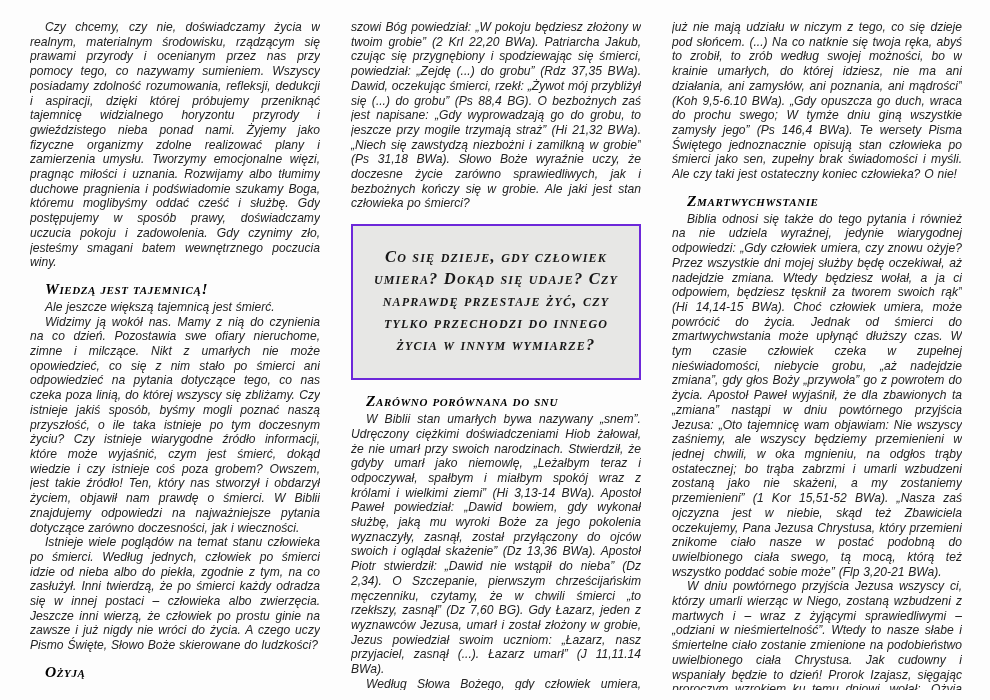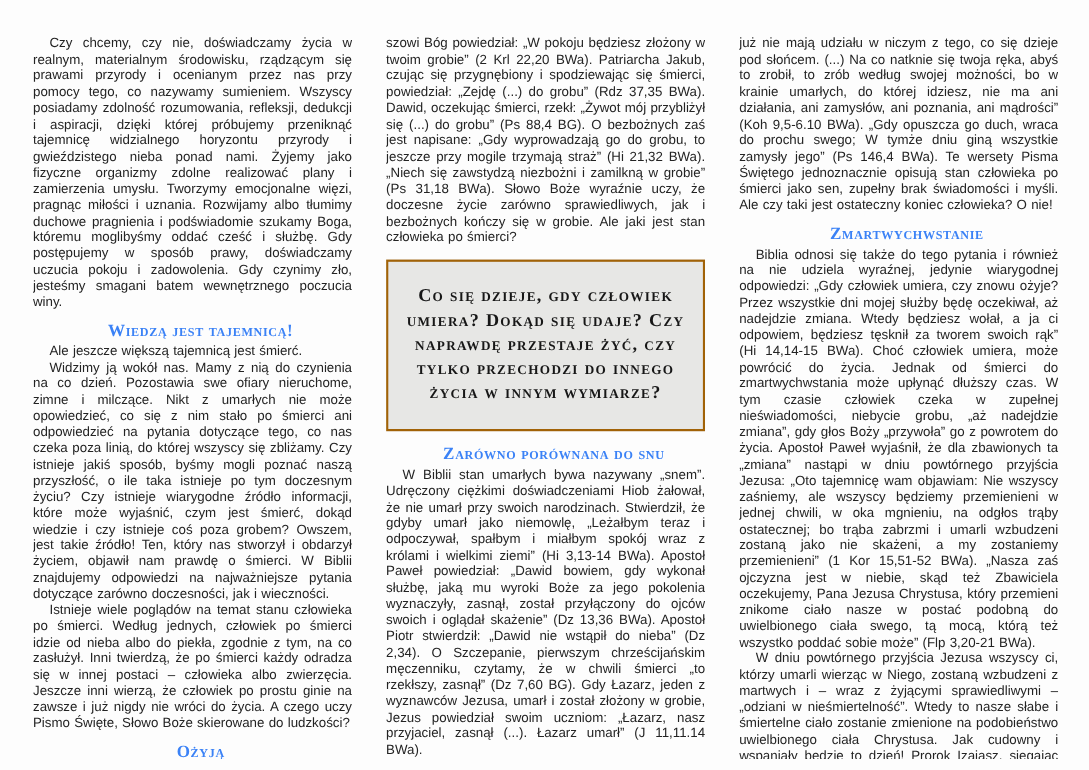--- a/index.html
+++ b/index.html
@@ -7,21 +7,22 @@
     width: 990px; height: 700px;
     background: #ffffff;
     overflow: hidden;
     font-family: "Liberation Sans", sans-serif;
   }
   .page {
     position: relative;
     width: 990px; height: 700px;
     background: #fdfdfd;
     box-sizing: border-box;
-    padding: 32px 28px 10px 30px;
+    padding: 20px 28px 10px 30px;
+    font-style: italic;
   }
   .columns {
     display: flex;
     gap: 31px;
     height: 100%;
   }
   .column {
     width: 290px;
     flex: 0 0 290px;
     overflow: hidden;
@@ -36,29 +37,28 @@
     hyphens: manual;
   }
   .para.indent { text-indent: 15px; }
   .section-heading {
     font-family: "Liberation Serif", serif;
     font-variant: small-caps;
     font-weight: 700;
     font-size: 15.5px;
     line-height: 17px;
     letter-spacing: 0.6px;
-    color: #3b82f6;
+    color: #000000;
     margin: 10px 0 3px 15px;
-    text-align: center;
   }
   .question-box {
     box-sizing: border-box;
     width: 100%;
     margin: 13px 0 12px 0;
-    border: 2px solid #a16207;
+    border: 2px solid #6d28d9;
     background: #e7e7e5;
     padding: 20px 14px 22px 14px;
     text-align: center;
     font-family: "Liberation Serif", serif;
     font-variant: small-caps;
     font-weight: 600;
     font-size: 16.5px;
     line-height: 22px;
     letter-spacing: 1.2px;
     color: #171717;

